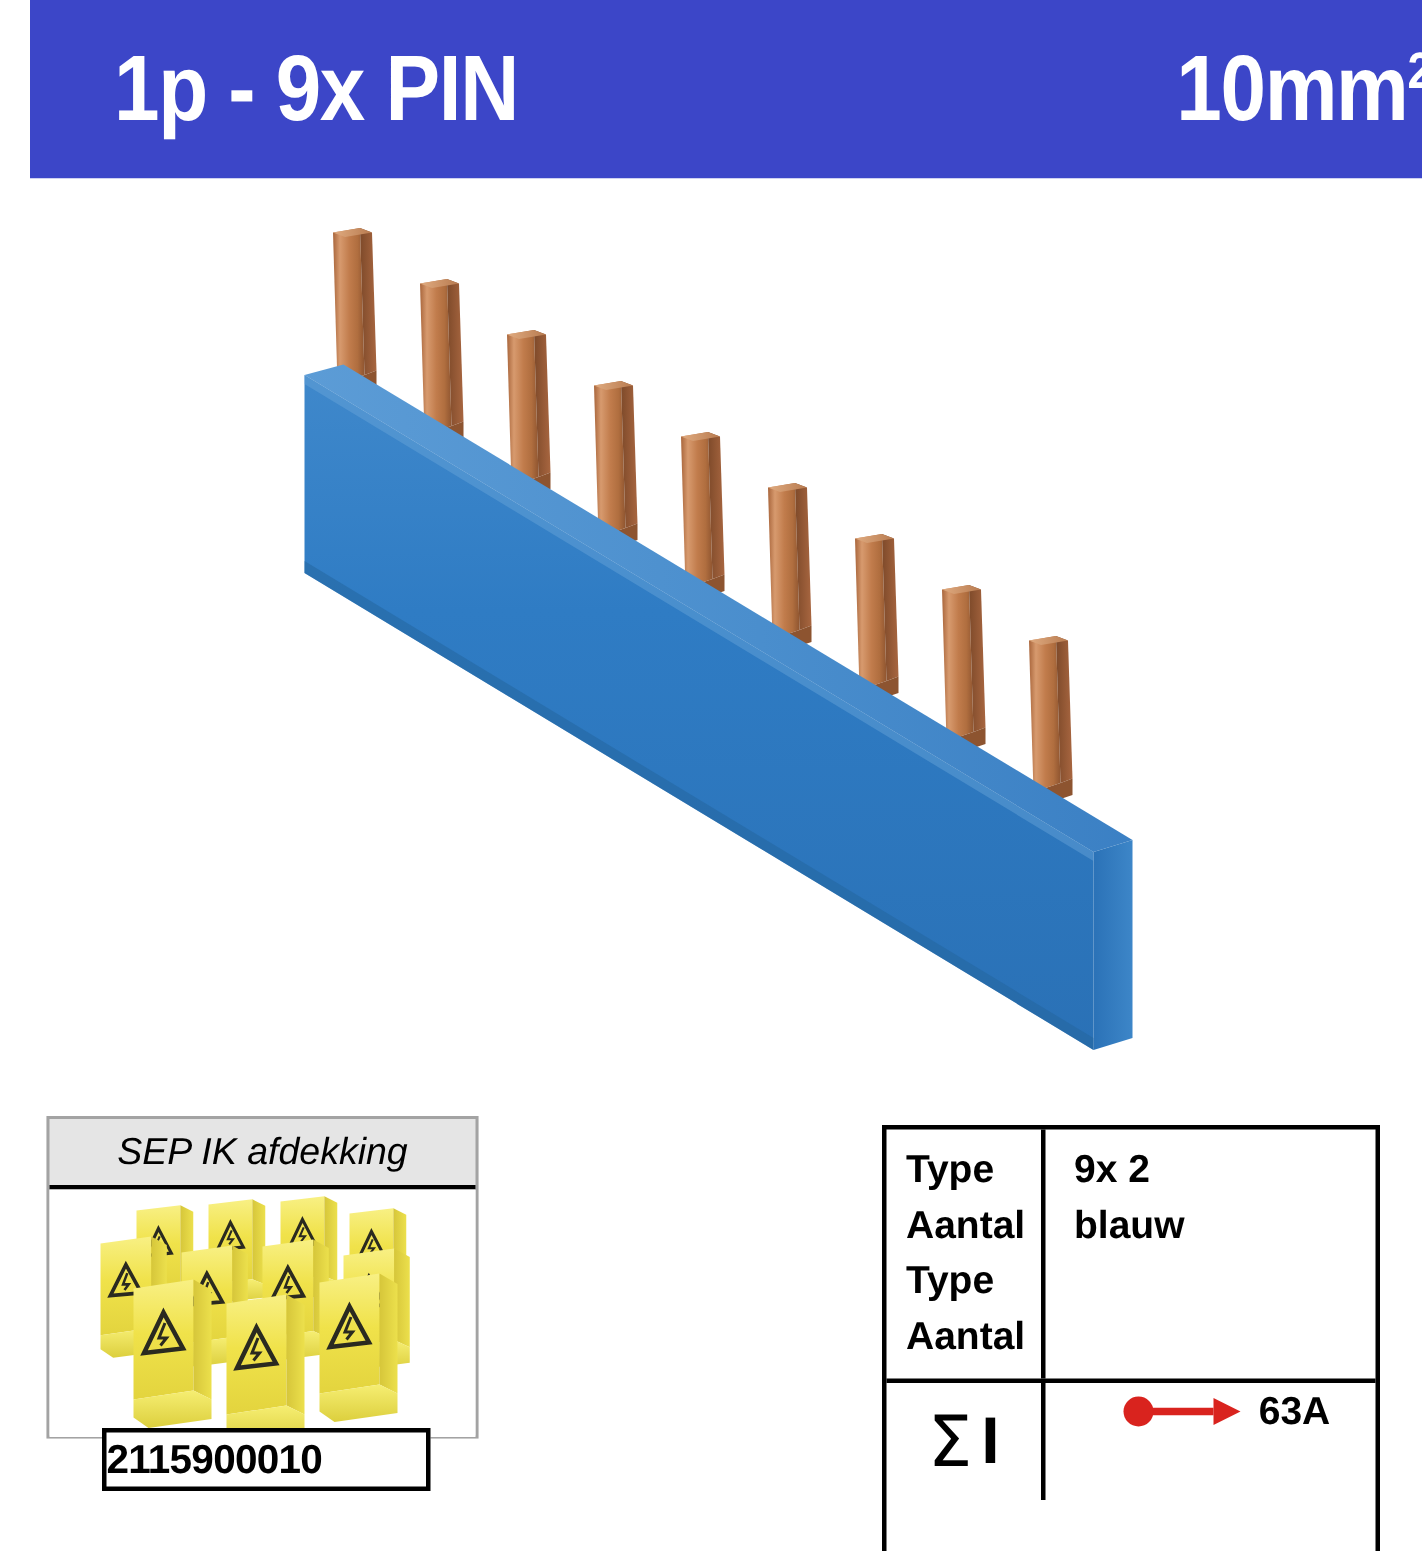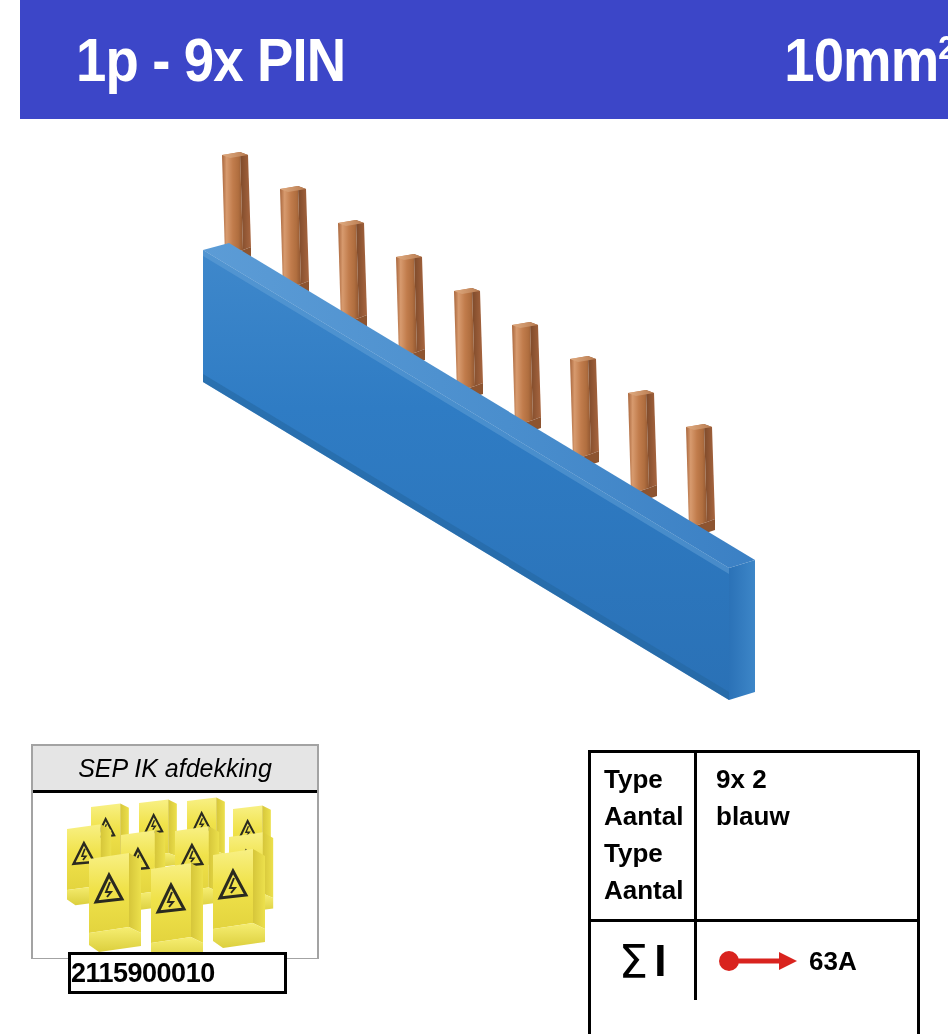--- a/index.html
+++ b/index.html
@@ -189,21 +189,21 @@
   }
   .sigma-i {
     font-size: 44px;
     font-weight: bold;
     line-height: 44px;
   }
   .current-cell {
     flex: 1;
     box-sizing: border-box;
     display: flex;
-    flex-direction: column;
+    flex-direction: row;
     justify-content: center;
     padding-left: 4px;
     gap: 48px;
   }
   .current-row {
     display: flex;
     align-items: center;
     height: 37px;
   }
   .current-icon {

